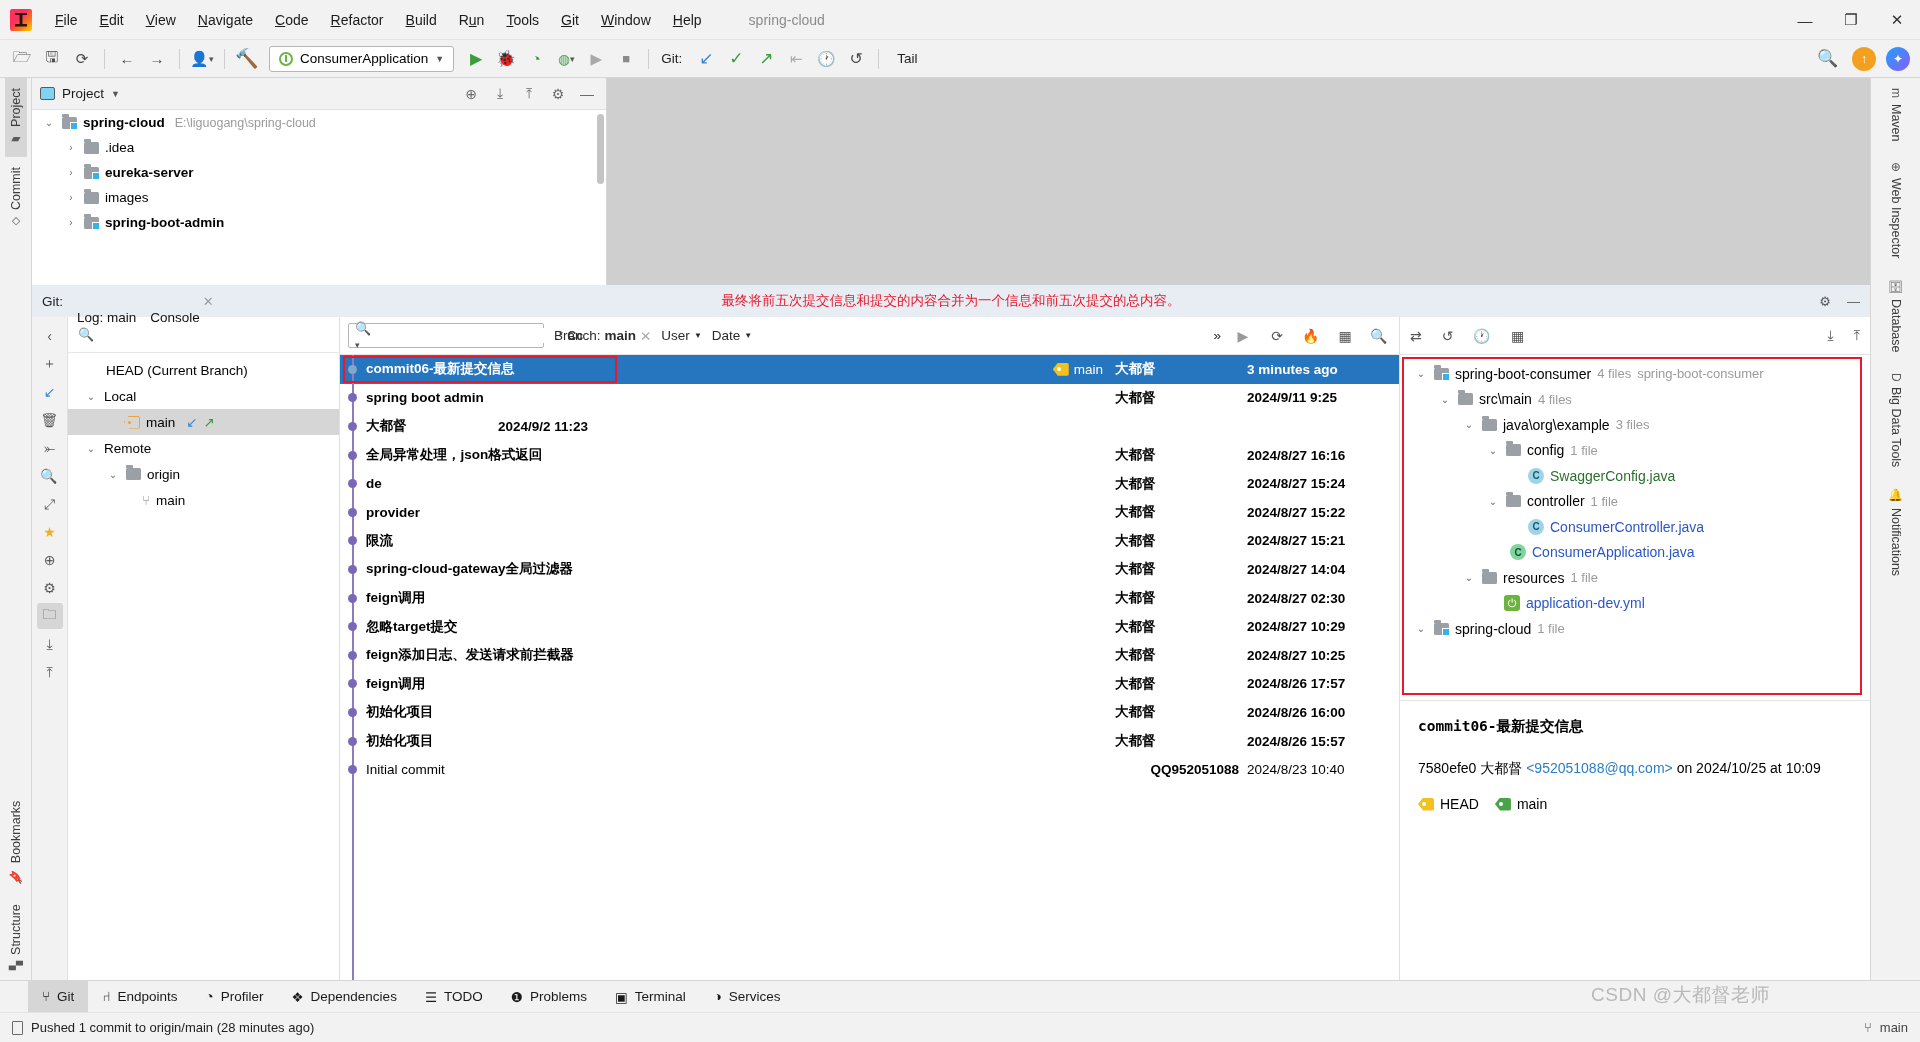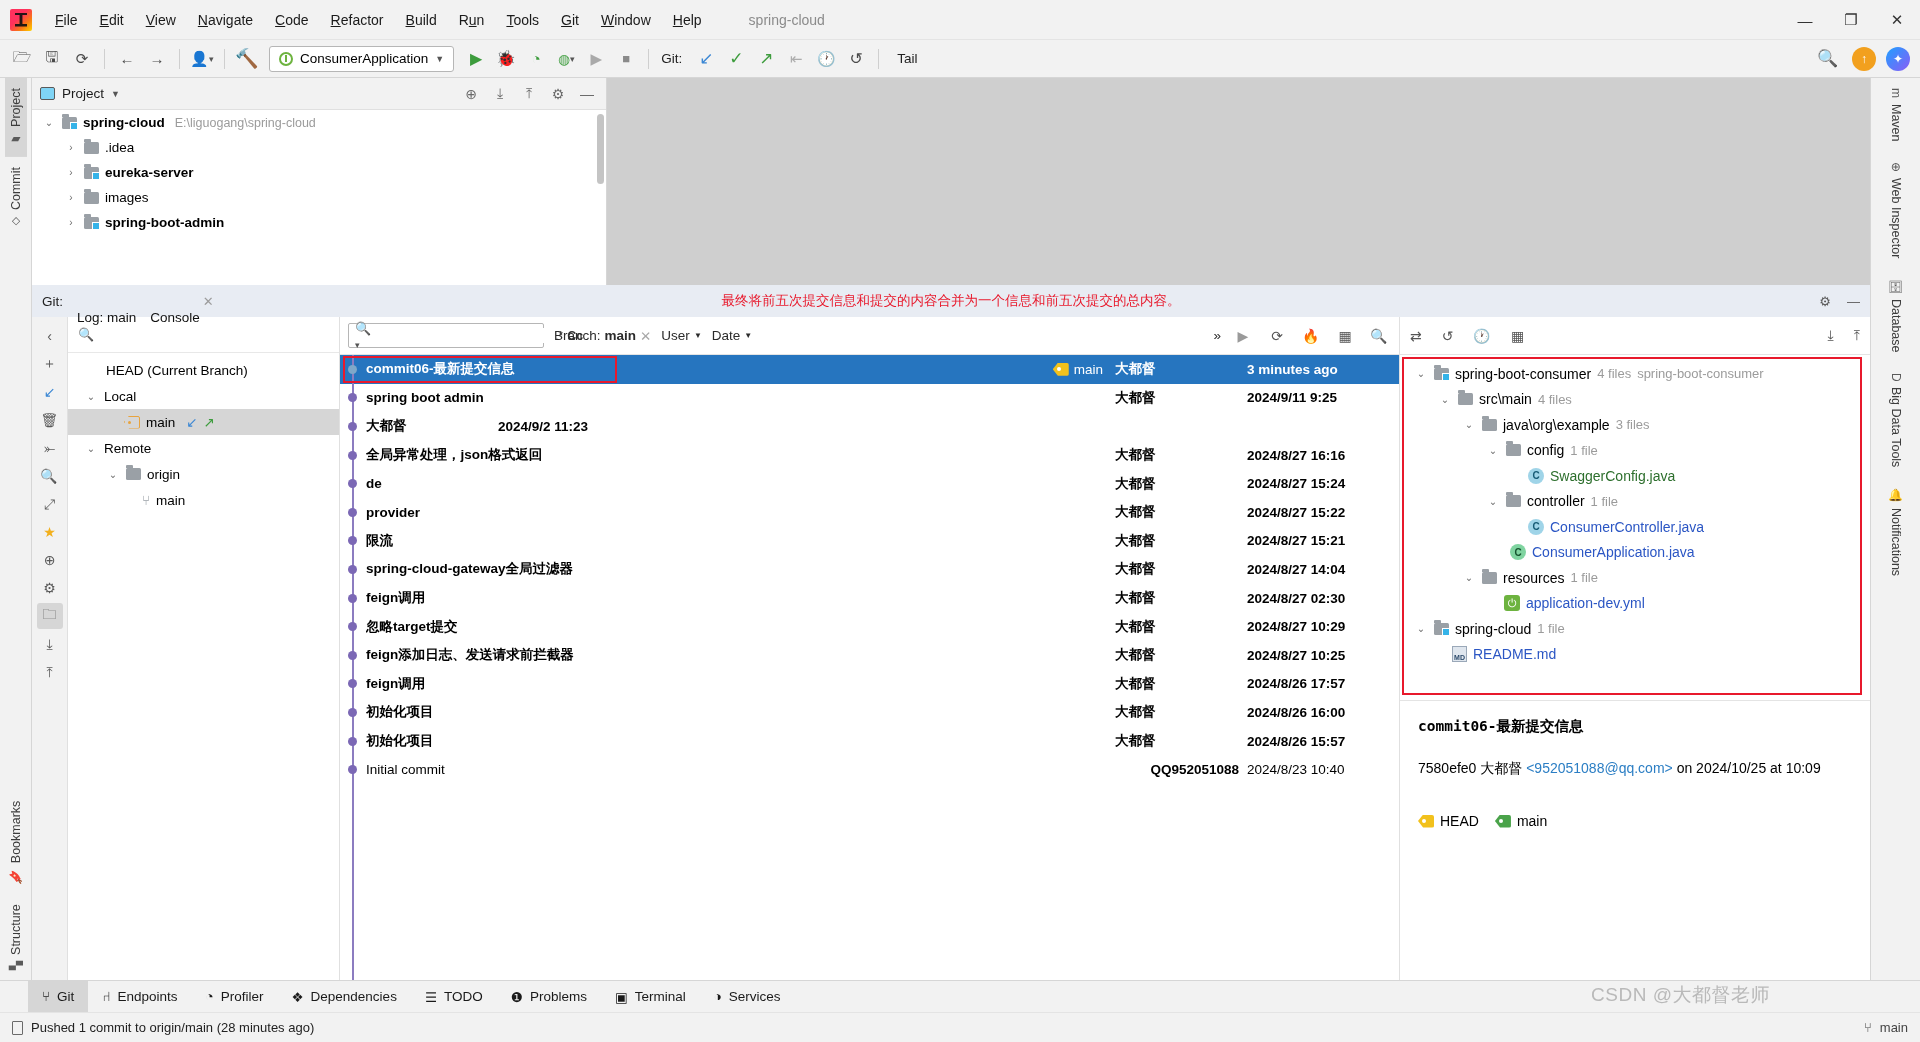--- a/index.html
+++ b/index.html
@@ -245,21 +245,21 @@
   .md-ico {
     width: 15px; height: 16px; background: #dfe6ee; border: 1px solid #9aa8b8; flex: none;
     font-size: 7px; color: #2c4a6b; display:flex; align-items:flex-end; justify-content:center;
     font-weight: bold;
   }
   .f-java { color: #2d6f2d; }
   .f-blue { color: #2b56c4; }
 
   .commit-detail { flex: 1; padding: 16px 18px; overflow: hidden; border-top: 1px solid #e4e4e4; }
   .cd-title { font-family: "DejaVu Sans Mono", monospace; font-size: 14.5px; font-weight: bold; margin-bottom: 22px; }
-  .cd-meta { font-size: 14px; line-height: 1.5; margin-bottom: 34px; }
+  .cd-meta { font-size: 14px; line-height: 1.5; margin-bottom: 17px; }
   .cd-meta .mail { color: #2b7ec4; }
   .cd-refs { display: flex; gap: 16px; align-items: center; font-size: 14px; }
   .cd-refs .ref { display: flex; align-items: center; gap: 6px; }
 
   
   .tagmark { width: 16px; height: 13px; position: relative; display: inline-block; flex: none; }
   .tagmark i {
     position: absolute; inset: 0;
     background: currentColor;
     clip-path: polygon(0 50%, 32% 0, 100% 0, 100% 100%, 32% 100%);
@@ -723,24 +723,20 @@
           <div class="f-row" style="padding-left:98px">
             <span class="spring-ico">⏻</span>
             <span class="f-blue">application-dev.yml</span>
           </div>
           <div class="f-row" style="padding-left:8px">
             <span class="chev">⌄</span>
             <span class="folder mod"></span>
             <span>spring-cloud</span>
             <span class="f-dim">1 file</span>
           </div>
-          <div class="f-row" style="padding-left:46px">
-            <span class="md-ico">MD</span>
-            <span class="f-blue">README.md</span>
-          </div>
         </div>
 
         <div class="commit-detail">
           <div class="cd-title">commit06-最新提交信息</div>
           <div class="cd-meta">
             <span>7580efe0</span>
             <span>大都督</span>
             <span class="mail">&lt;952051088@qq.com&gt;</span>
             <span>on</span>
             <span>2024/10/25</span>

